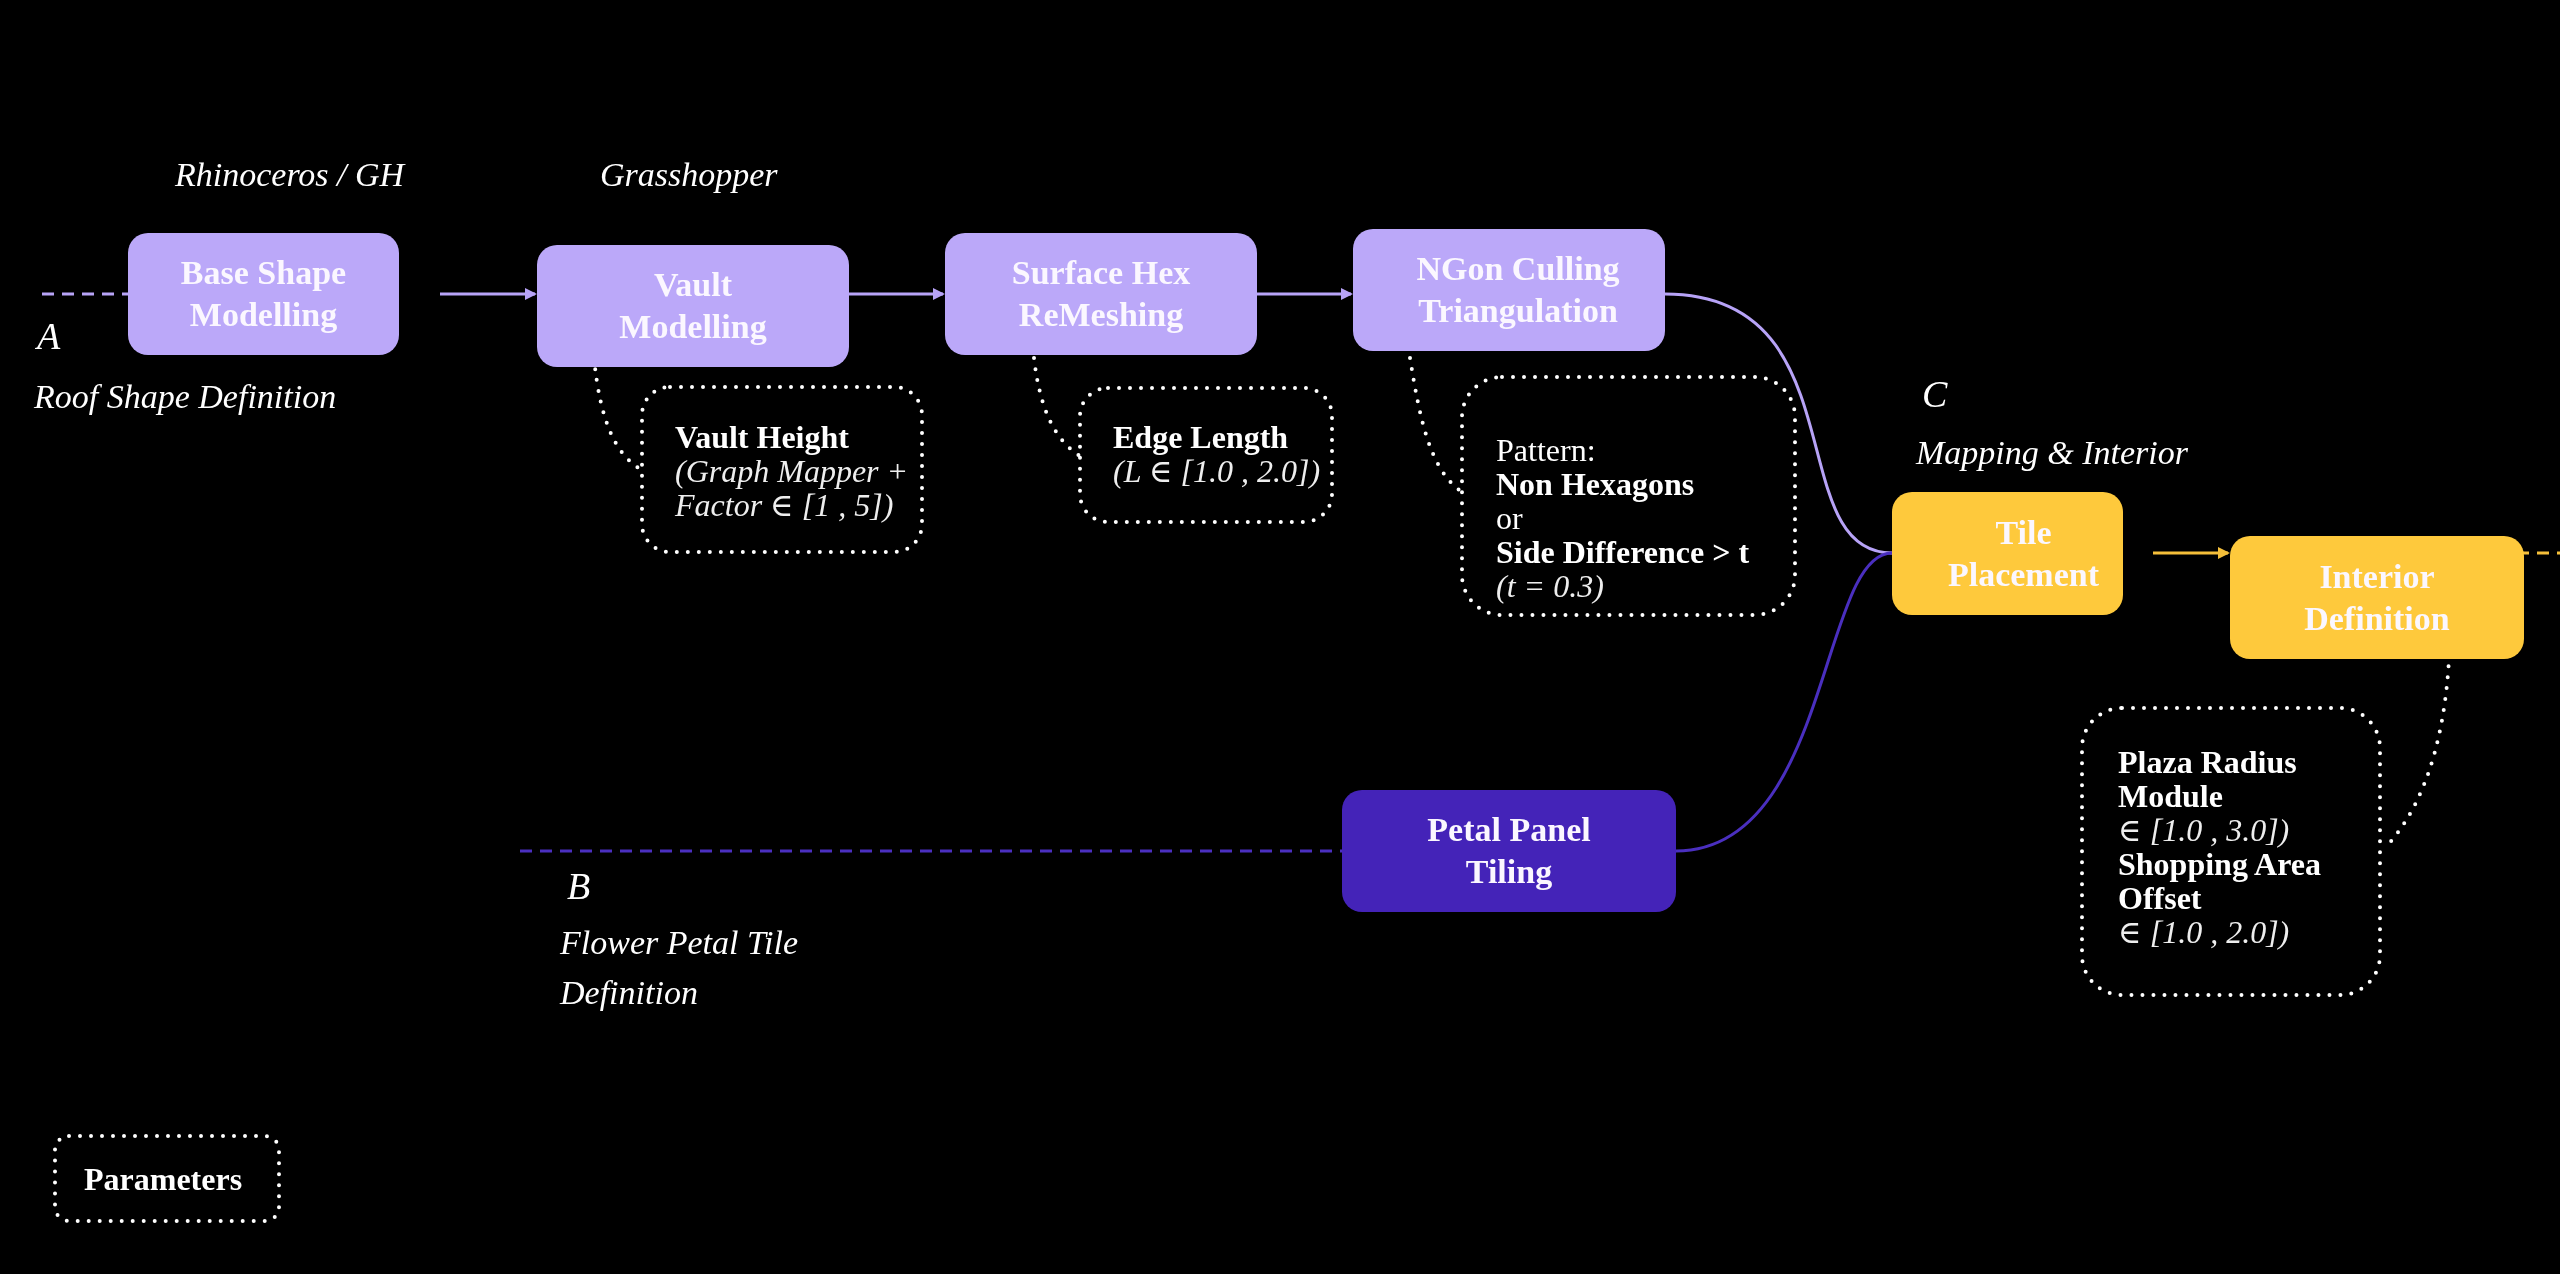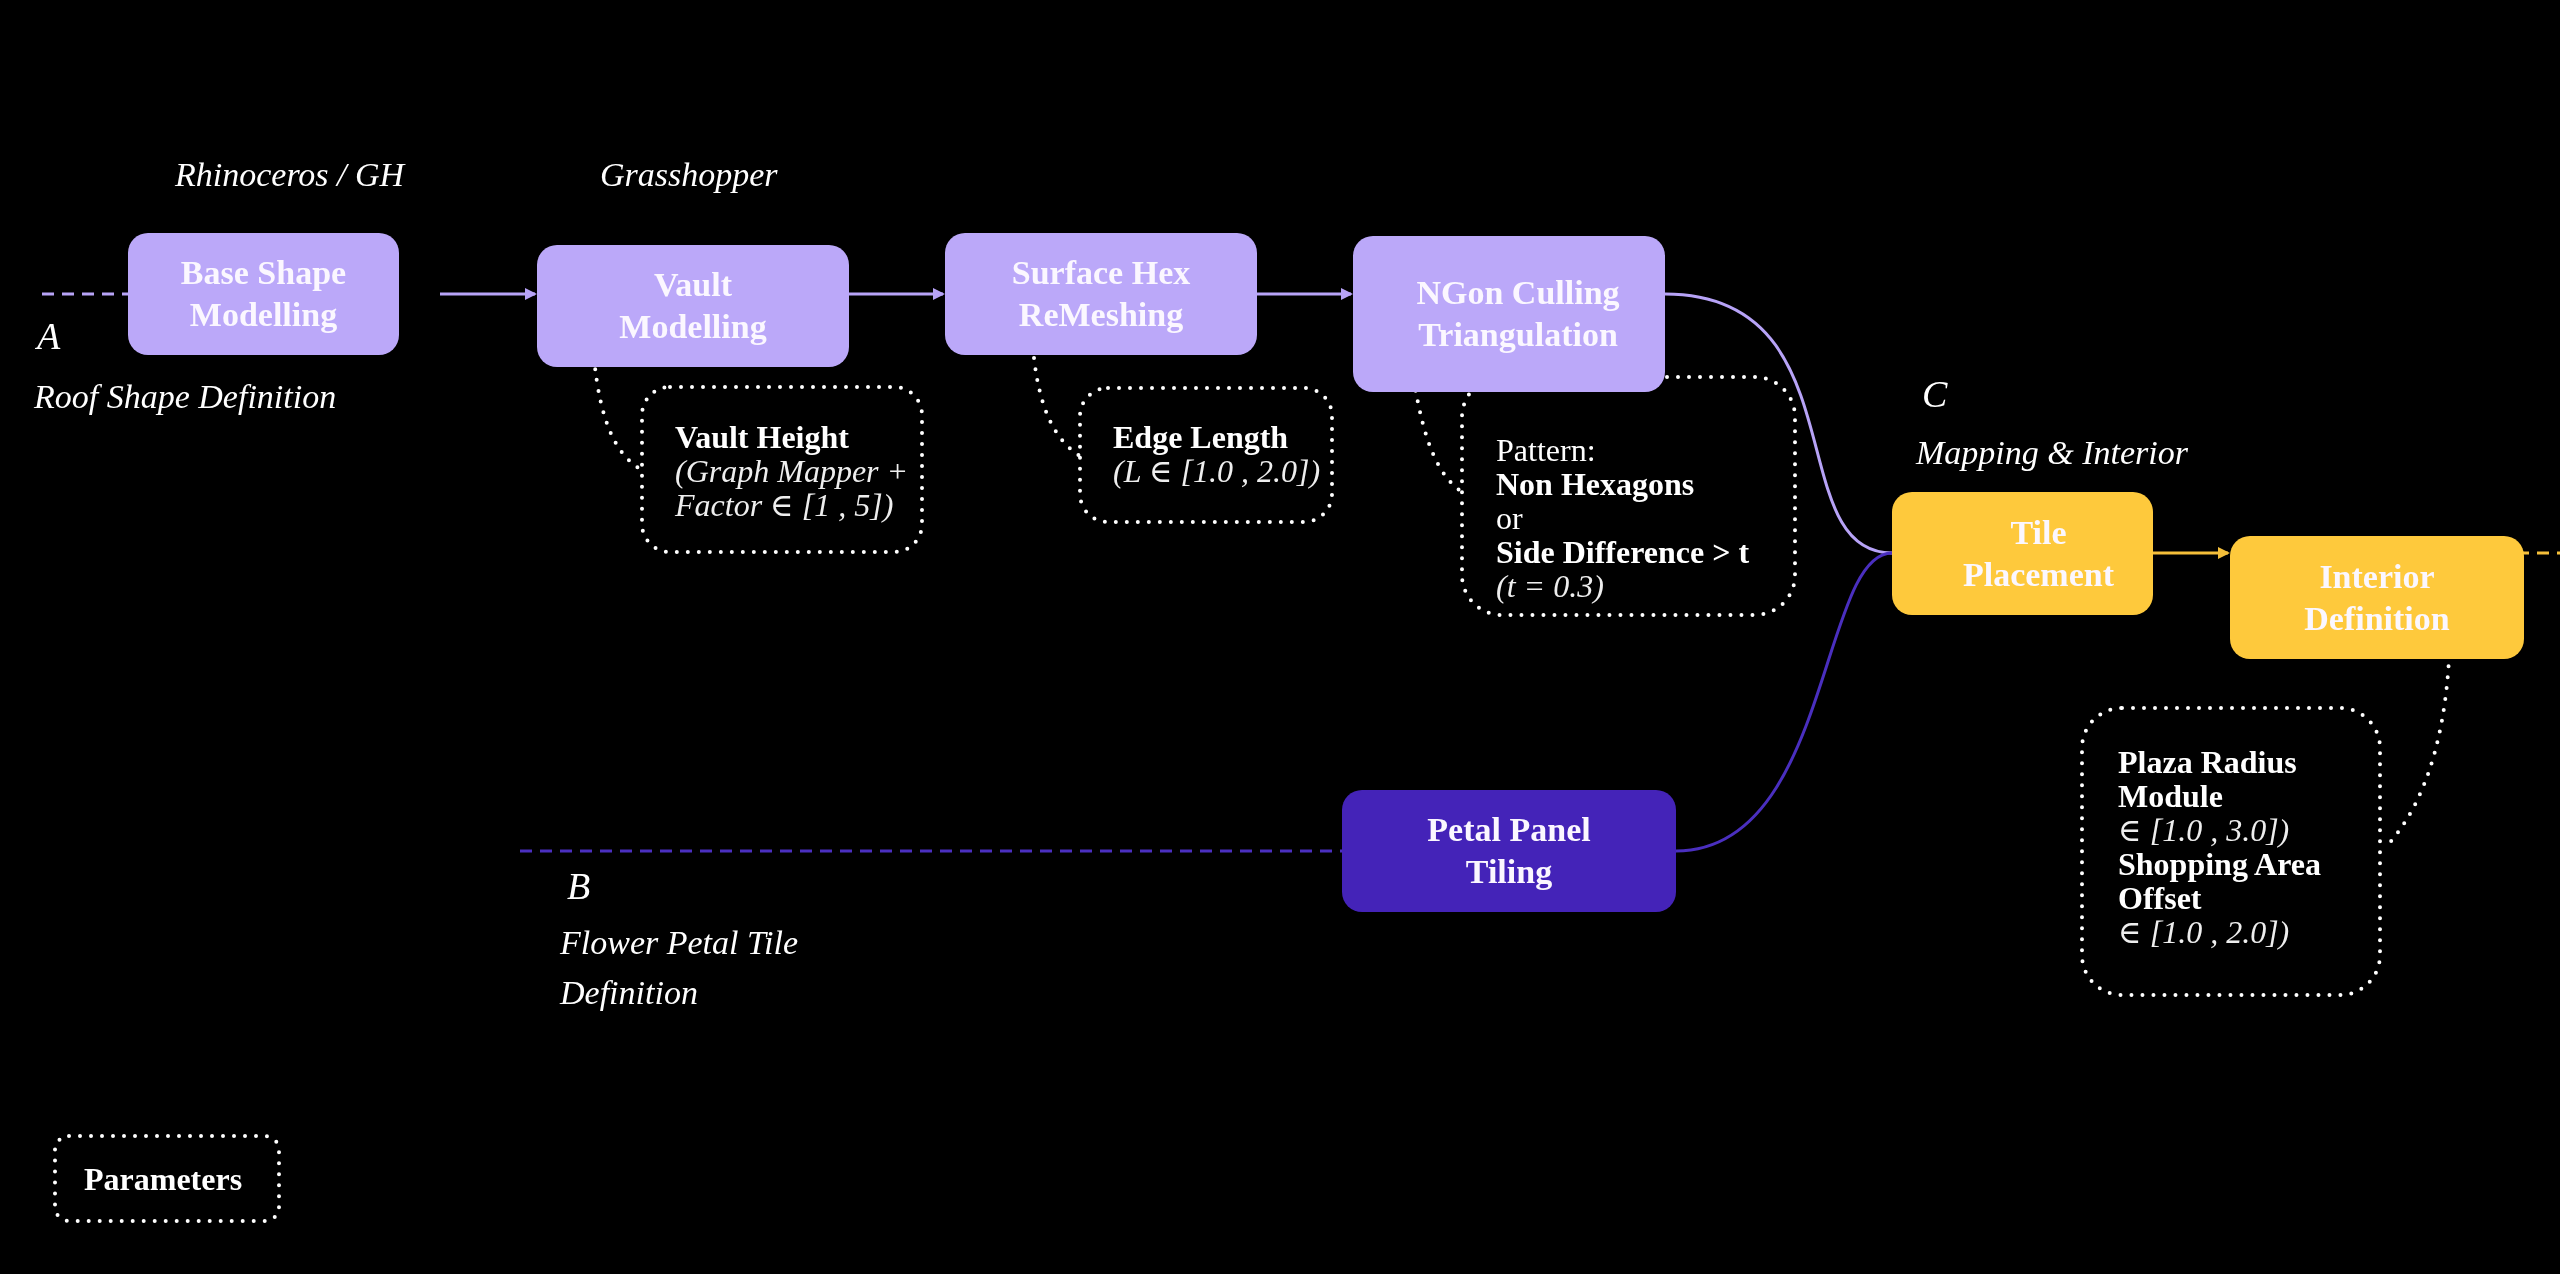--- a/index.html
+++ b/index.html
@@ -91,33 +91,33 @@
       <span>Vault</span>
       <span>Modelling</span>
     </div>
 </div>
 <div class="node lav" style="left:945px; top:233px; width:312px; height:122px;">
   <div>
       <span>Surface Hex</span>
       <span>ReMeshing</span>
     </div>
 </div>
-<div class="node lav" style="left:1353px; top:236px; width:312px; height:156px;padding-left:28px;">
+<div class="node lav" style="left:1353px; top:229px; width:312px; height:122px;padding-left:28px;">
   <div>
       <span>NGon Culling</span>
       <span>Triangulation</span>
     </div>
 </div>
 <div class="node indigo" style="left:1342px; top:790px; width:334px; height:122px;">
   <div>
       <span>Petal Panel</span>
       <span>Tiling</span>
     </div>
 </div>
-<div class="node gold" style="left:1892px; top:492px; width:261px; height:123px;padding-left:42px;">
+<div class="node gold" style="left:1892px; top:492px; width:231px; height:123px;padding-left:42px;">
   <div>
       <span>Tile</span>
       <span>Placement</span>
     </div>
 </div>
 <div class="node gold" style="left:2230px; top:492px; width:294px; height:123px;margin-top:44px;">
   <div>
       <span>Interior</span>
       <span>Definition</span>
     </div>

